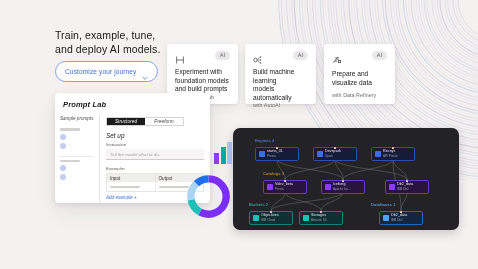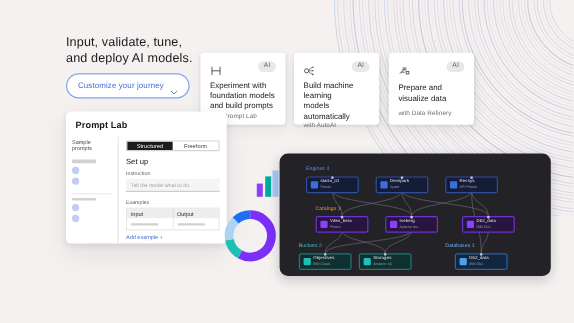--- a/index.html
+++ b/index.html
@@ -70,25 +70,26 @@
     margin-top: auto;
     font-size: 5.3px; color: #6e6e6e; letter-spacing: .05px;
   }
   #card1 { left: 167px; top: 44px; width: 71px; height: 60px; }
   #card2 { left: 245px; top: 44px; width: 71px; height: 60px; }
   #card3 { left: 324px; top: 44px; width: 71px; height: 60px; }
 
   
   .plab {
     position: absolute; left: 55px; top: 93px;
-    width: 134px; height: 110px;
+    width: 155px; height: 110px;
     background: #ffffff;
     border-radius: 4px;
     box-shadow: 0 2px 5px rgba(40,30,60,.10), 0 8px 22px rgba(40,30,60,.08);
     overflow: hidden;
+    font-style: italic;
   }
   .plab-title {
     font-size: 7.6px; font-weight: 700; color: #171717;
     padding: 7px 0 5px 8px; letter-spacing: .1px;
   }
   .plab-body { display: flex; height: calc(100% - 21px); }
   .plab-left {
     width: 45px; border-right: 1px solid #e7e4e4; padding: 0 5px;
   }
   .plab-left-hd { font-size: 4.6px; color: #4c4c4c; padding: 2px 0 4px 0; }
@@ -238,21 +239,21 @@
             <path d="M236.7135260675973 241.18245573542225 A211.6 211.6 0 0 1 38.81754426457775 16.713526067597297" stroke="#b9aecd" stroke-width="0.55" opacity="0.6200000000000001"></path>
             <path d="M236.55027071682107 243.7773252293358 A214.20000000000002 214.20000000000002 0 0 1 36.22267477066421 16.550270716821082" stroke="#e4dfe9" stroke-width="0.55" opacity="0.6900000000000001"></path>
             <path d="M236.38701536604486 246.3721947232493 A216.8 216.8 0 0 1 33.627805276750706 16.387015366044864" stroke="#c6bcd8" stroke-width="0.55" opacity="0.76"></path>
             <path d="M236.22376001526865 248.96706421716277 A219.4 219.4 0 0 1 31.032935782837228 16.223760015268653" stroke="#a9bede" stroke-width="0.55" opacity="0.8300000000000001"></path>
           </g>
       </g>
 
     </svg>
   </div>
 
-  <div class="headline">Input, validate, tune,
+  <div class="headline">Train, example, tune,
 and deploy AI models.</div>
 
   <div class="cta">
     <span class="cta-label">Customize your journey</span>
     <span class="cta-chev">
       <svg viewBox="0 0 12 12" width="8" height="8">
           <path d="M2.5 4.5 L6 8 L9.5 4.5" fill="none" stroke="#3f6fd8" stroke-width="1.1" stroke-linecap="round" stroke-linejoin="round"></path>
         </svg>
     </span>
   </div>

